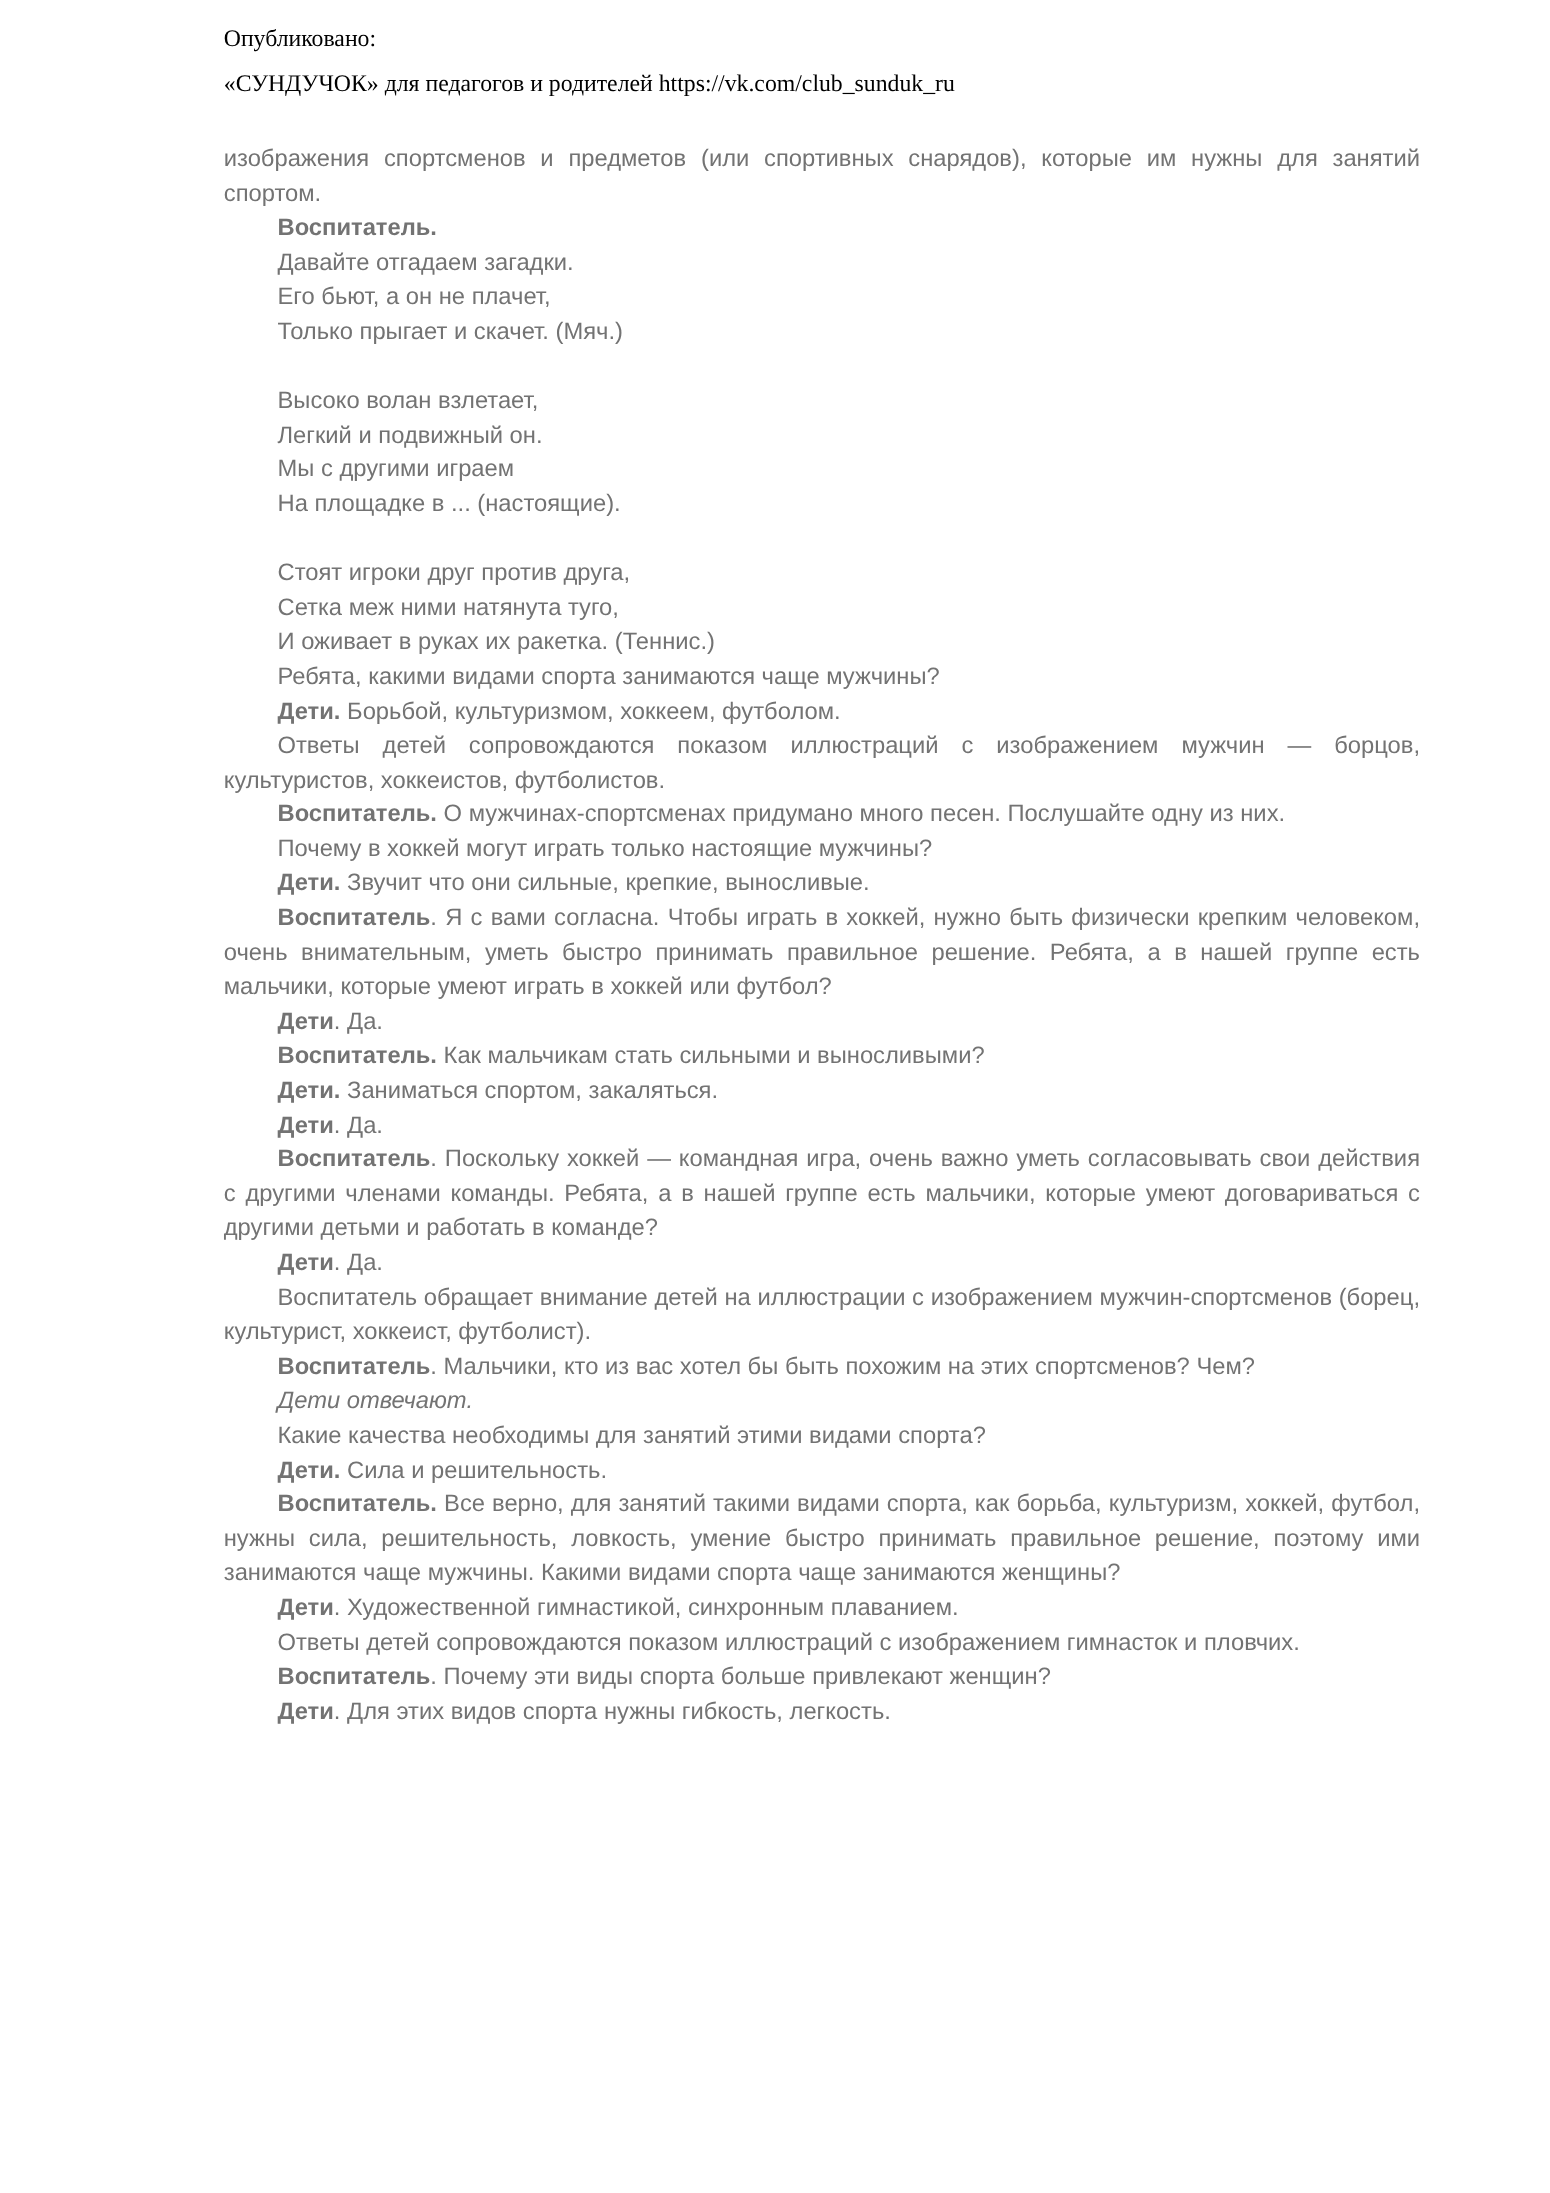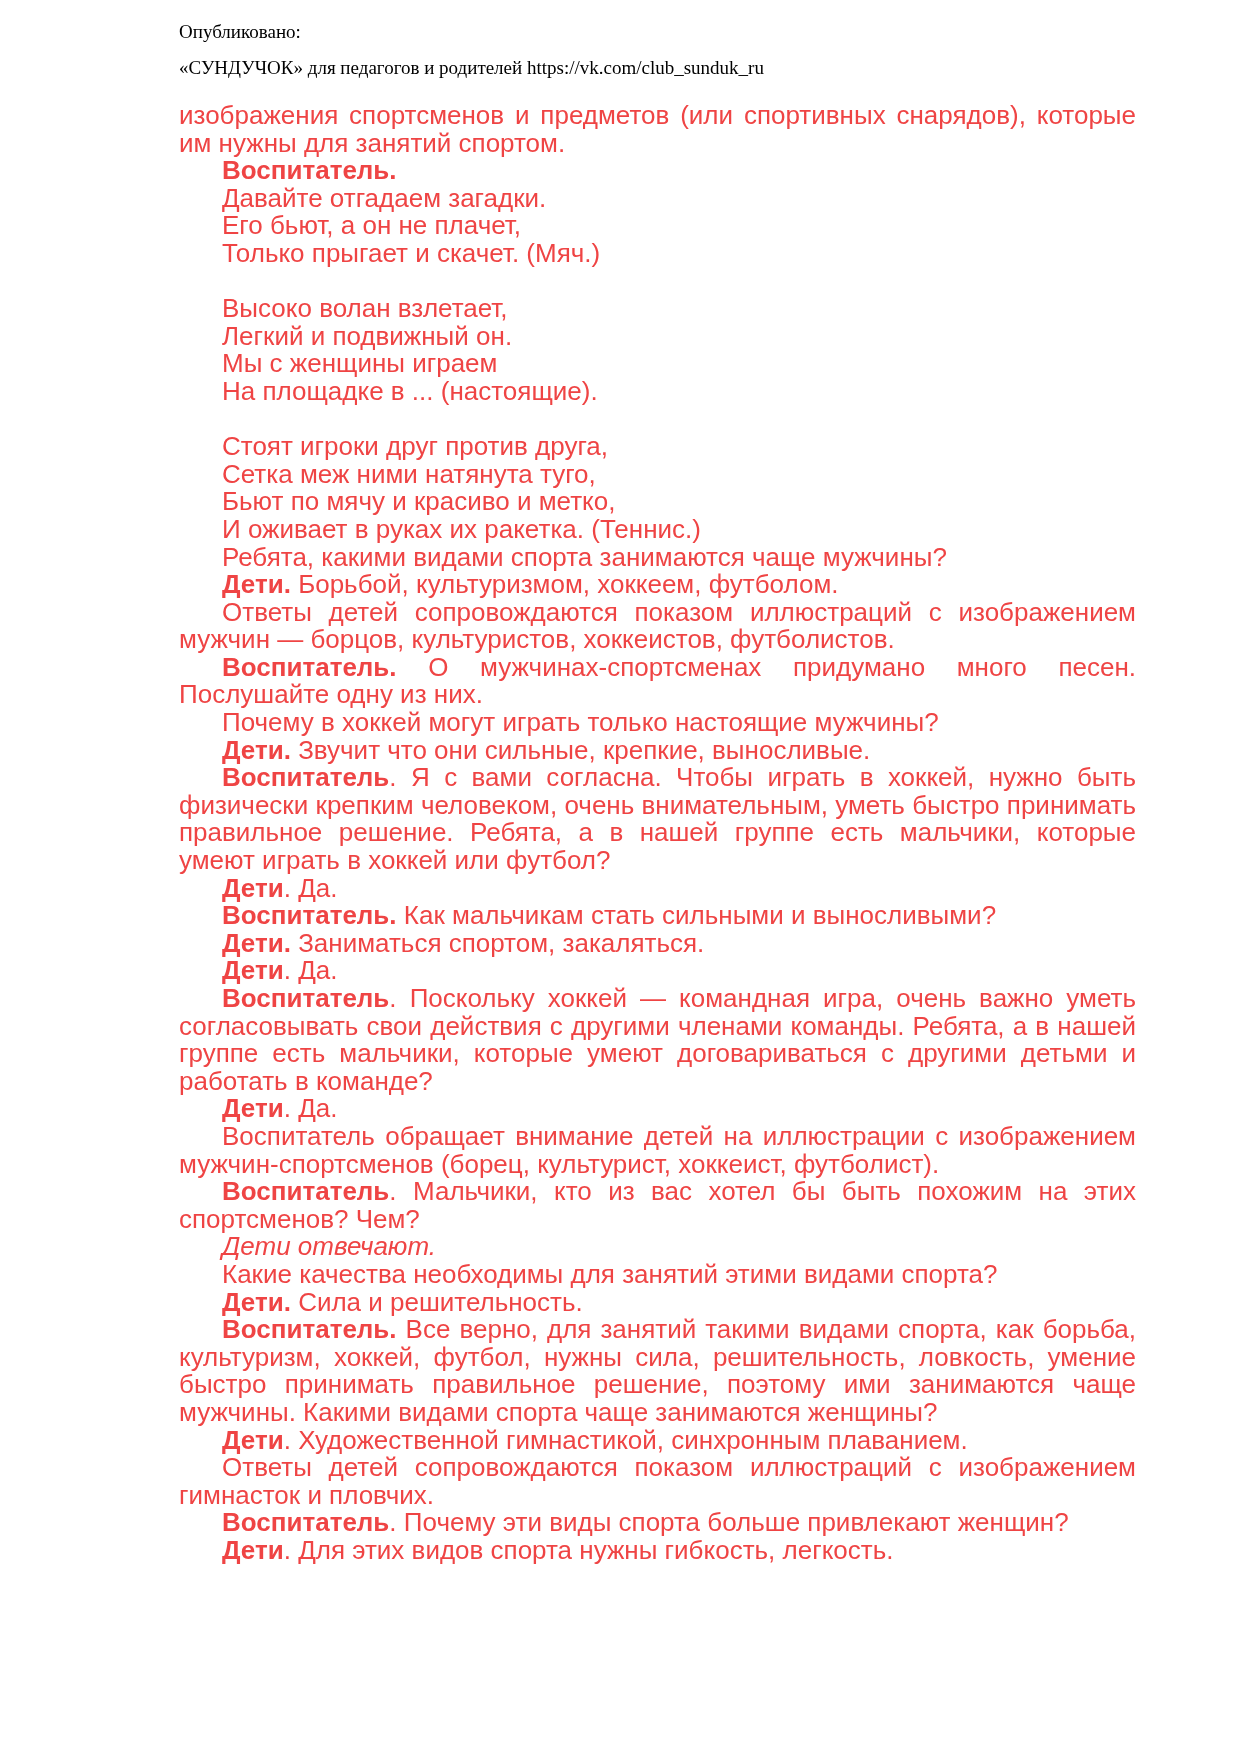--- a/index.html
+++ b/index.html
@@ -16,27 +16,27 @@
     overflow: hidden;
   }
   .doc-header {
     padding: 14px 100px 0 179px;
     font-family: "Liberation Serif", serif;
     font-size: 19px;
     line-height: 36px;
     color: #000000;
   }
   .doc-body {
-    margin-top: 16px;
+    margin-top: 28px;
     padding-left: 179px;
     width: 957px;
     font-family: "Liberation Sans", sans-serif;
-    font-size: 26px;
+    font-size: 19px;
     line-height: 27.6px;
-    color: #ef4444;
+    color: #737373;
   }
   .para {
     margin: 0;
     text-align: justify;
     text-indent: 43px;
   }
   .para.noindent {
     text-indent: 0;
   }
   .para.blank {
@@ -56,26 +56,25 @@
 
   <div class="doc-body">
       <p class="para noindent"><span>изображения спортсменов и предметов (или спортивных снарядов), которые им нужны для занятий спортом.</span></p>
       <p class="para"><span class="run-bold">Воспитатель.</span></p>
       <p class="para"><span>Давайте отгадаем загадки.</span></p>
       <p class="para"><span>Его бьют, а он не плачет,</span></p>
       <p class="para"><span>Только прыгает и скачет. (Мяч.)</span></p>
       <p class="para blank"></p>
       <p class="para"><span>Высоко волан взлетает,</span></p>
       <p class="para"><span>Легкий и подвижный он.</span></p>
-      <p class="para"><span>Мы с женщины играем</span></p>
+      <p class="para"><span>Мы с другими играем</span></p>
       <p class="para"><span>На площадке в ... (настоящие).</span></p>
       <p class="para blank"></p>
       <p class="para"><span>Стоят игроки друг против друга,</span></p>
       <p class="para"><span>Сетка меж ними натянута туго,</span></p>
-      <p class="para"><span>Бьют по мячу и красиво и метко,</span></p>
       <p class="para"><span>И оживает в руках их ракетка. (Теннис.)</span></p>
       <p class="para"><span>Ребята, какими видами спорта занимаются чаще мужчины?</span></p>
       <p class="para"><span class="run-bold">Дети.</span><span> Борьбой, культуризмом, хоккеем, футболом.</span></p>
       <p class="para"><span>Ответы детей сопровождаются показом иллюстраций с изображением мужчин — борцов, культуристов, хоккеистов, футболистов.</span></p>
       <p class="para"><span class="run-bold">Воспитатель.</span><span> О мужчинах-спортсменах придумано много песен. Послушайте одну из них.</span></p>
       <p class="para"><span>Почему в хоккей могут играть только настоящие мужчины?</span></p>
       <p class="para"><span class="run-bold">Дети.</span><span> Звучит что они сильные, крепкие, выносливые.</span></p>
       <p class="para"><span class="run-bold">Воспитатель</span><span>. Я с вами согласна. Чтобы играть в хоккей, нужно быть физически крепким человеком, очень внимательным, уметь быстро принимать правильное решение. Ребята, а в нашей группе есть мальчики, которые умеют играть в хоккей или футбол?</span></p>
       <p class="para"><span class="run-bold">Дети</span><span>. Да.</span></p>
       <p class="para"><span class="run-bold">Воспитатель.</span><span> Как мальчикам стать сильными и выносливыми?</span></p>

